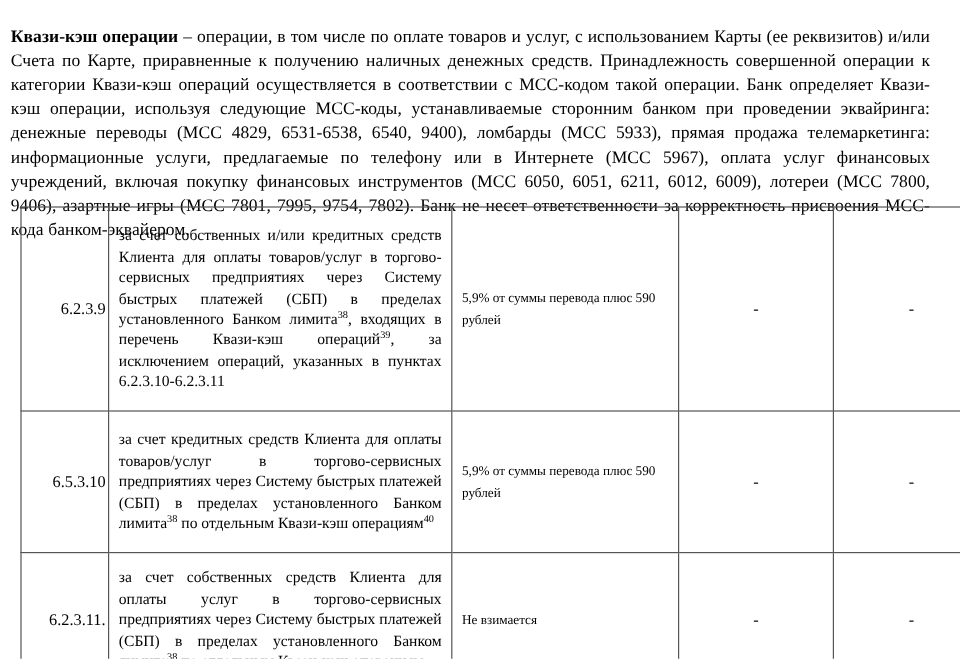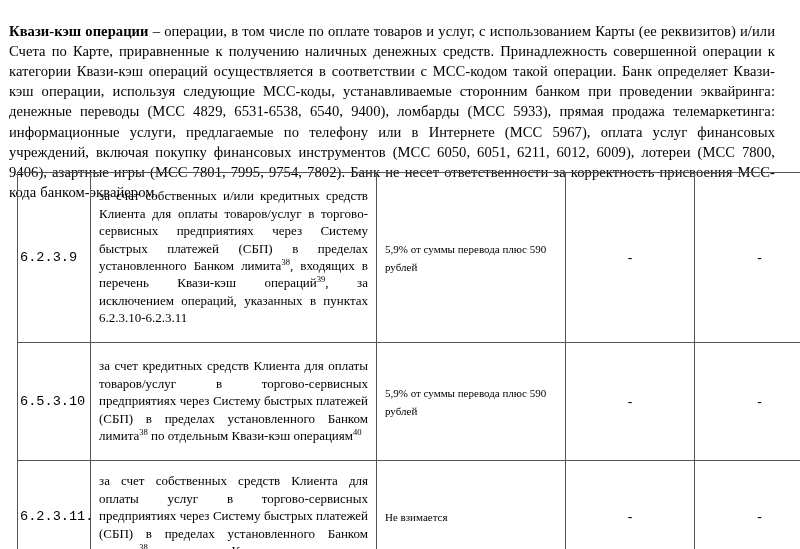--- a/index.html
+++ b/index.html
@@ -52,24 +52,23 @@
   .fee-table td {
     border: 1.3px solid #ararb;
     border: 1.3px solid #555555;
     padding: 0;
     vertical-align: middle;
     font-size: 13px;
     line-height: 17.4px;
   }
   .fee-table .c-num {
     width: 68px;
-    text-align: left;
+    text-align: right;
     font-size: 13.6px;
     padding: 2px 2px;
-    font-family: Liberation Mono, monospace;
   }
   .fee-table .c-desc {
     width: 269px;
     text-align: justify;
     text-justify: inter-word;
     padding: 5px 8px 6px 8px;
     vertical-align: middle;
     hyphens: manual;
   }
   .fee-table .c-desc .inner {

